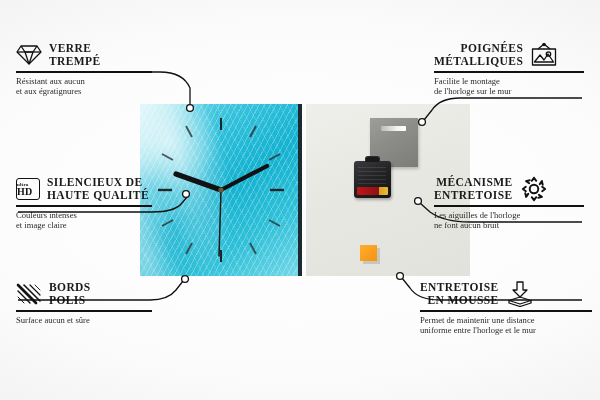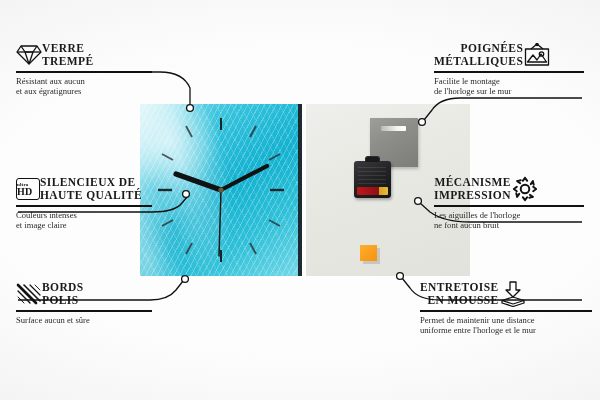--- a/index.html
+++ b/index.html
@@ -144,20 +144,21 @@
     background: linear-gradient(140deg, #ffae2e 0%, #f5930f 100%);
     box-shadow: 3px 3px 0 rgba(90,90,90,.22);
   }
 
   
   .callout { position: absolute; }
 
   .co-head {
     display: flex;
     align-items: center;
+    gap: 7px;
   }
   .callout.right .co-head { justify-content: flex-start; }
 
   .co-title {
     font-family: "Liberation Serif", serif;
     font-weight: bold;
     font-size: 11.5px;
     line-height: 13px;
     letter-spacing: .4px;
     color: #1a1a1a;
@@ -326,21 +327,21 @@
       </svg>
     </div>
     <div class="co-rule" style="width:150px;margin-left:auto;"></div>
     <div class="co-sub">Facilite le montage
 de l'horloge sur le mur</div>
   </div>
 
   <div class="callout right" style="right:16px; top:176px; width:150px;">
     <div class="co-head">
       <div class="co-title">MÉCANISME
-IMPRESSION</div>
+ENTRETOISE</div>
       <svg class="ico" width="28" height="26" viewBox="0 0 28 28">
         <g fill="none" stroke="#111" stroke-width="2.1" stroke-linecap="round" stroke-linejoin="round">
           <circle cx="14" cy="14" r="4.6"></circle>
           <path d="M14,2 L11.6,5.2 M14,2 L16.4,5.2"></path>
           <path d="M22.5,5.5 L20.2,8.8 M22.5,5.5 L23.4,9.4"></path>
           <path d="M26,14 L22.8,11.6 M26,14 L22.8,16.4"></path>
           <path d="M22.5,22.5 L19.2,20.2 M22.5,22.5 L18.6,23.4"></path>
           <path d="M14,26 L11.6,22.8 M14,26 L16.4,22.8"></path>
           <path d="M5.5,22.5 L7.8,19.2 M5.5,22.5 L4.6,18.6"></path>
           <path d="M2,14 L5.2,11.6 M2,14 L5.2,16.4"></path>

